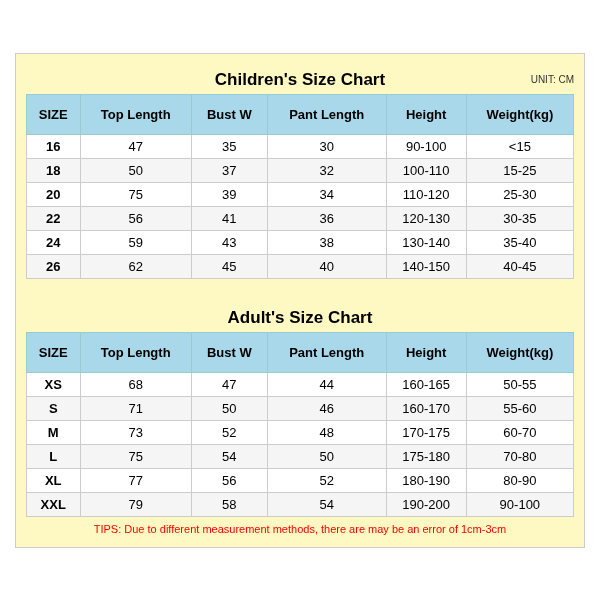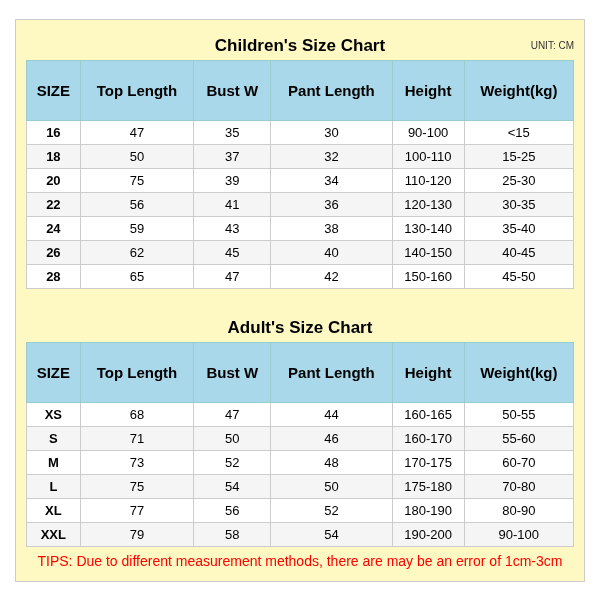--- a/index.html
+++ b/index.html
@@ -35,39 +35,39 @@
       color: #333;
     }
     table {
       width: 100%;
       border-collapse: collapse;
       font-size: 13px;
     }
     th {
       background-color: #a8d8ea;
       border: 1px solid #9cc;
-      padding: 21px 4px;
+      padding: 12px 4px;
       text-align: center;
       font-weight: bold;
-      font-size: 15px;
+      font-size: 13px;
     }
     td {
       border: 1px solid #ccc;
       padding: 4px 4px;
       text-align: center;
     }
     tr:nth-child(odd) td {
       background-color: #fff;
     }
     tr:nth-child(even) td {
       background-color: #f5f5f5;
     }
     .tips {
       text-align: center;
-      font-size: 14px;
+      font-size: 11px;
       color: red;
       padding: 6px 0 2px 0;
     }
     .adult-section {
       margin-top: 23px;
     }
   </style>
 </head>
 <body>
 
@@ -131,28 +131,20 @@
           <td>35-40</td>
         </tr>
         <tr>
           <td style="font-weight: bold;">26</td>
           <td>62</td>
           <td>45</td>
           <td>40</td>
           <td>140-150</td>
           <td>40-45</td>
         </tr>
-        <tr>
-          <td style="font-weight: bold;">28</td>
-          <td>65</td>
-          <td>47</td>
-          <td>42</td>
-          <td>150-160</td>
-          <td>45-50</td>
-        </tr>
       </tbody>
   </table>
 
   <div class="section-title adult-section">
     <span>Adult's Size Chart</span>
   </div>
 
   <table>
     <thead>
       <tr>

